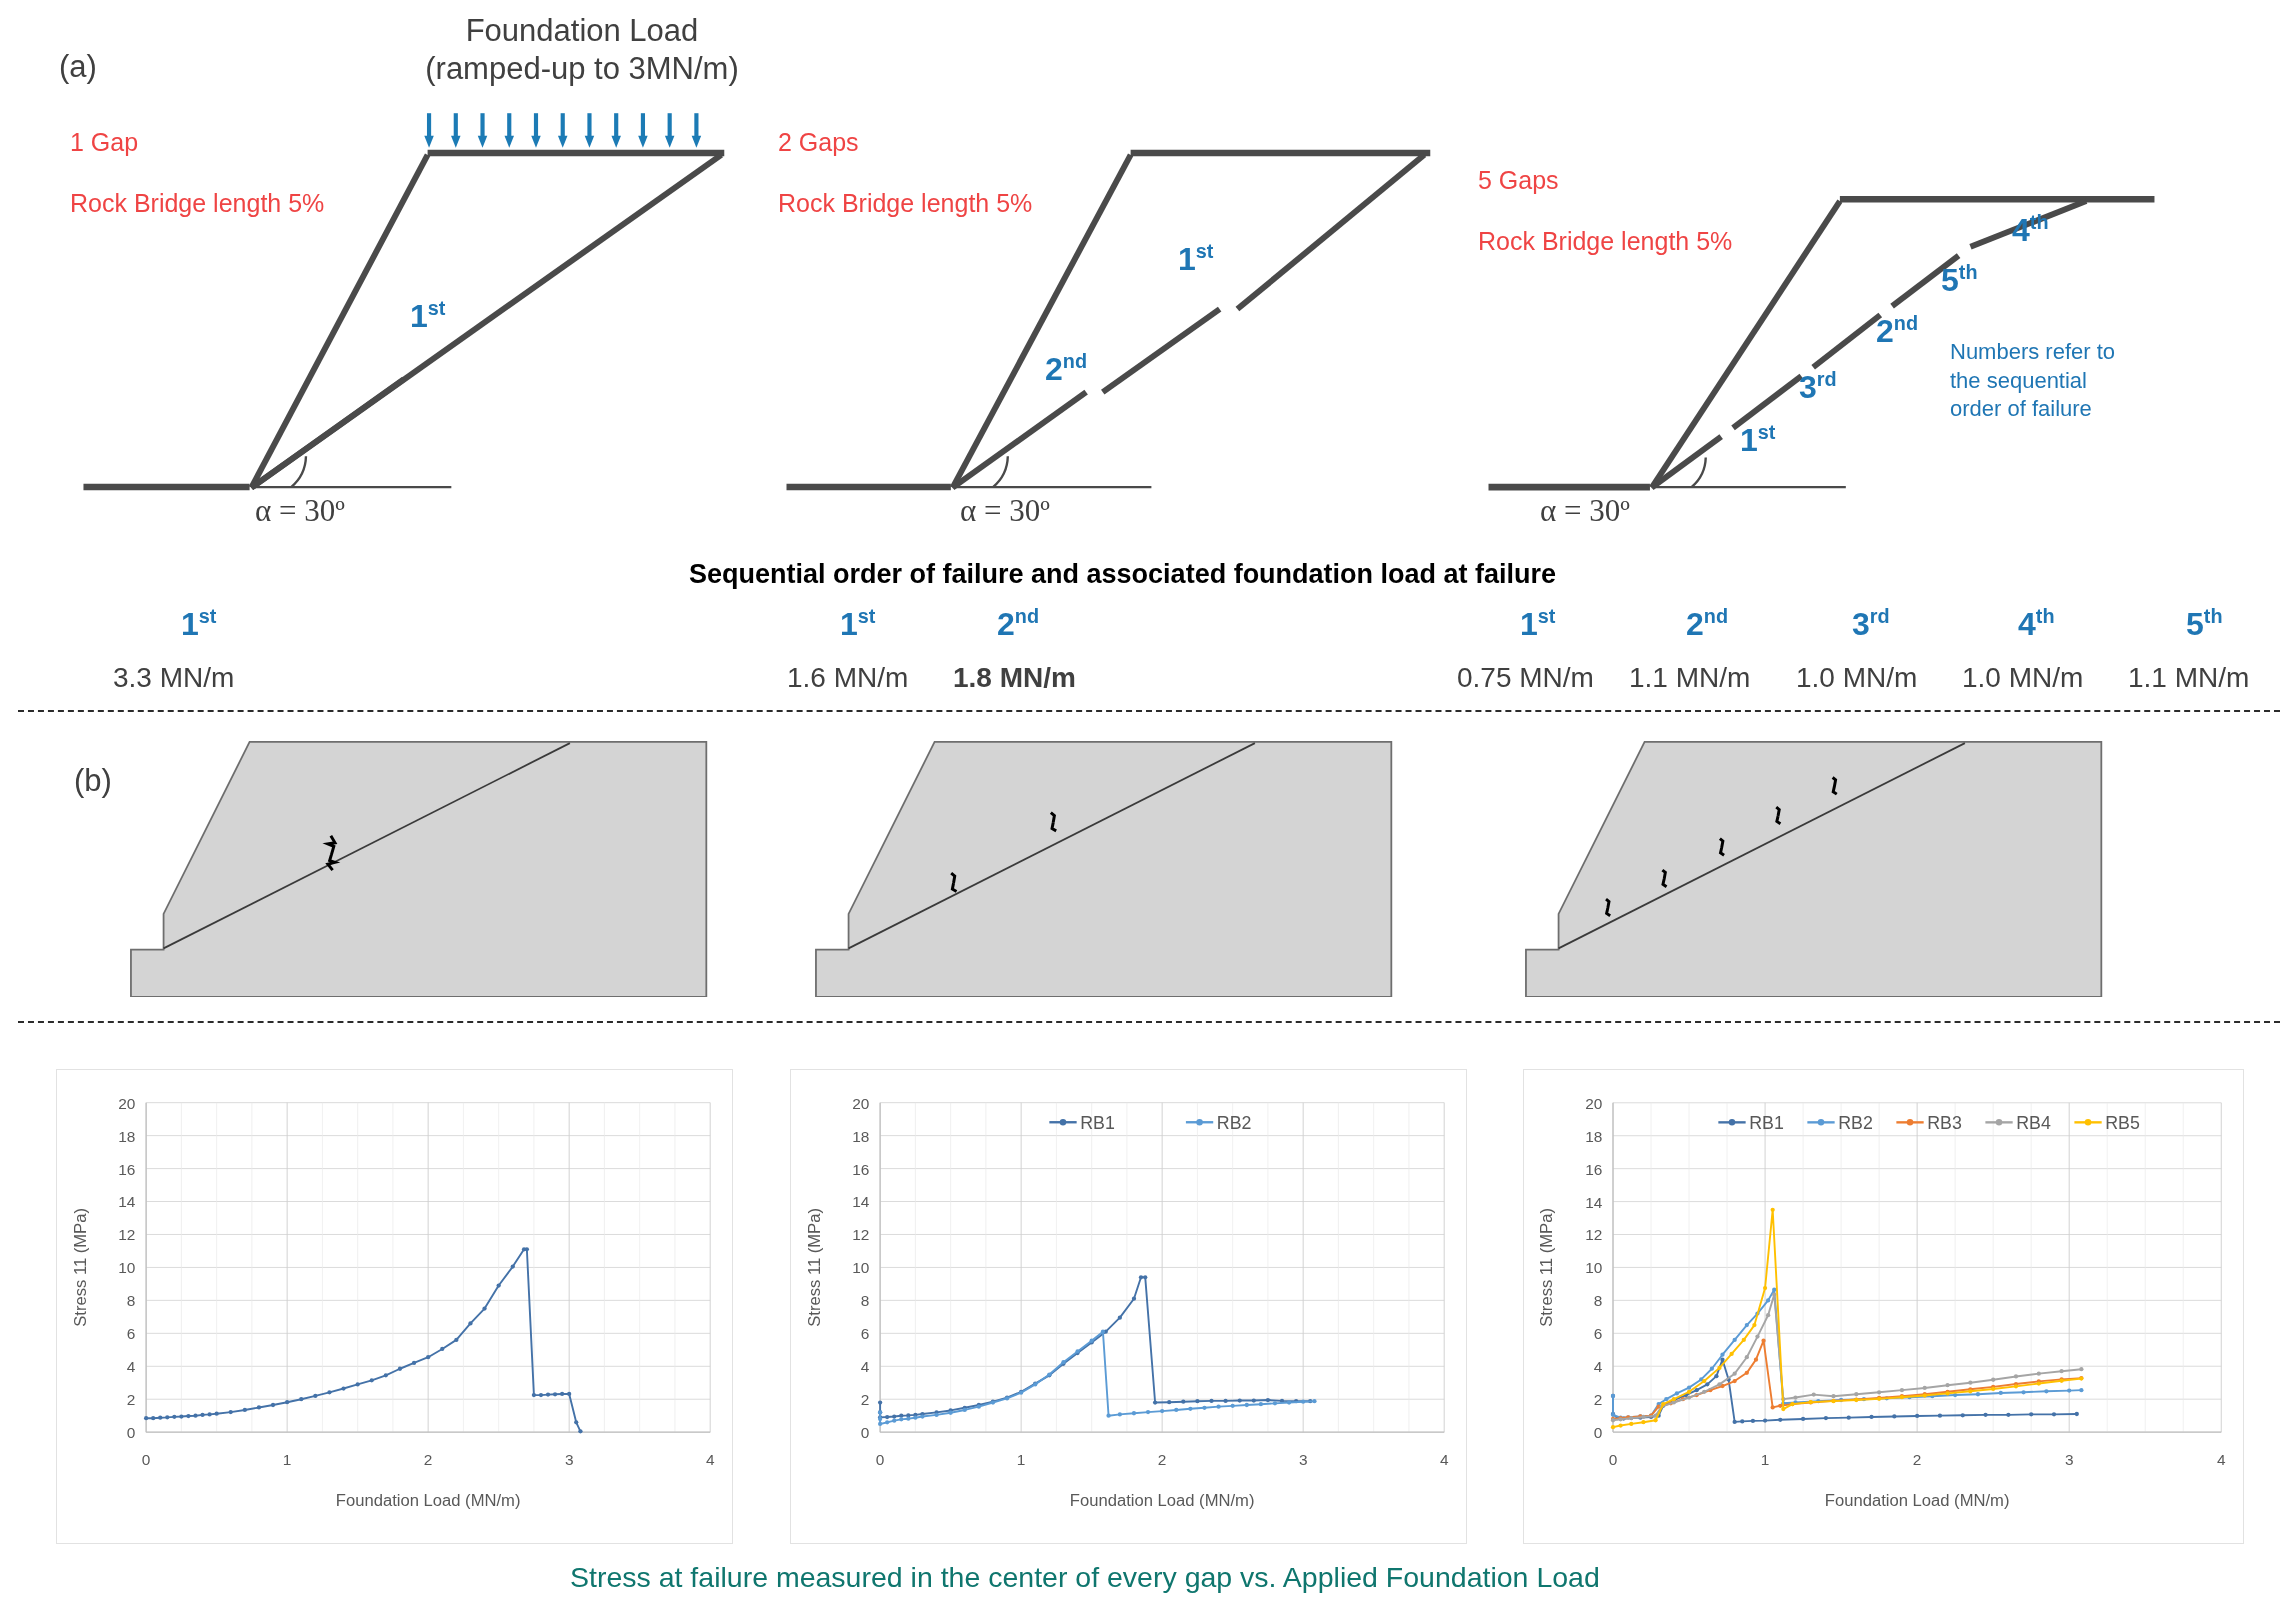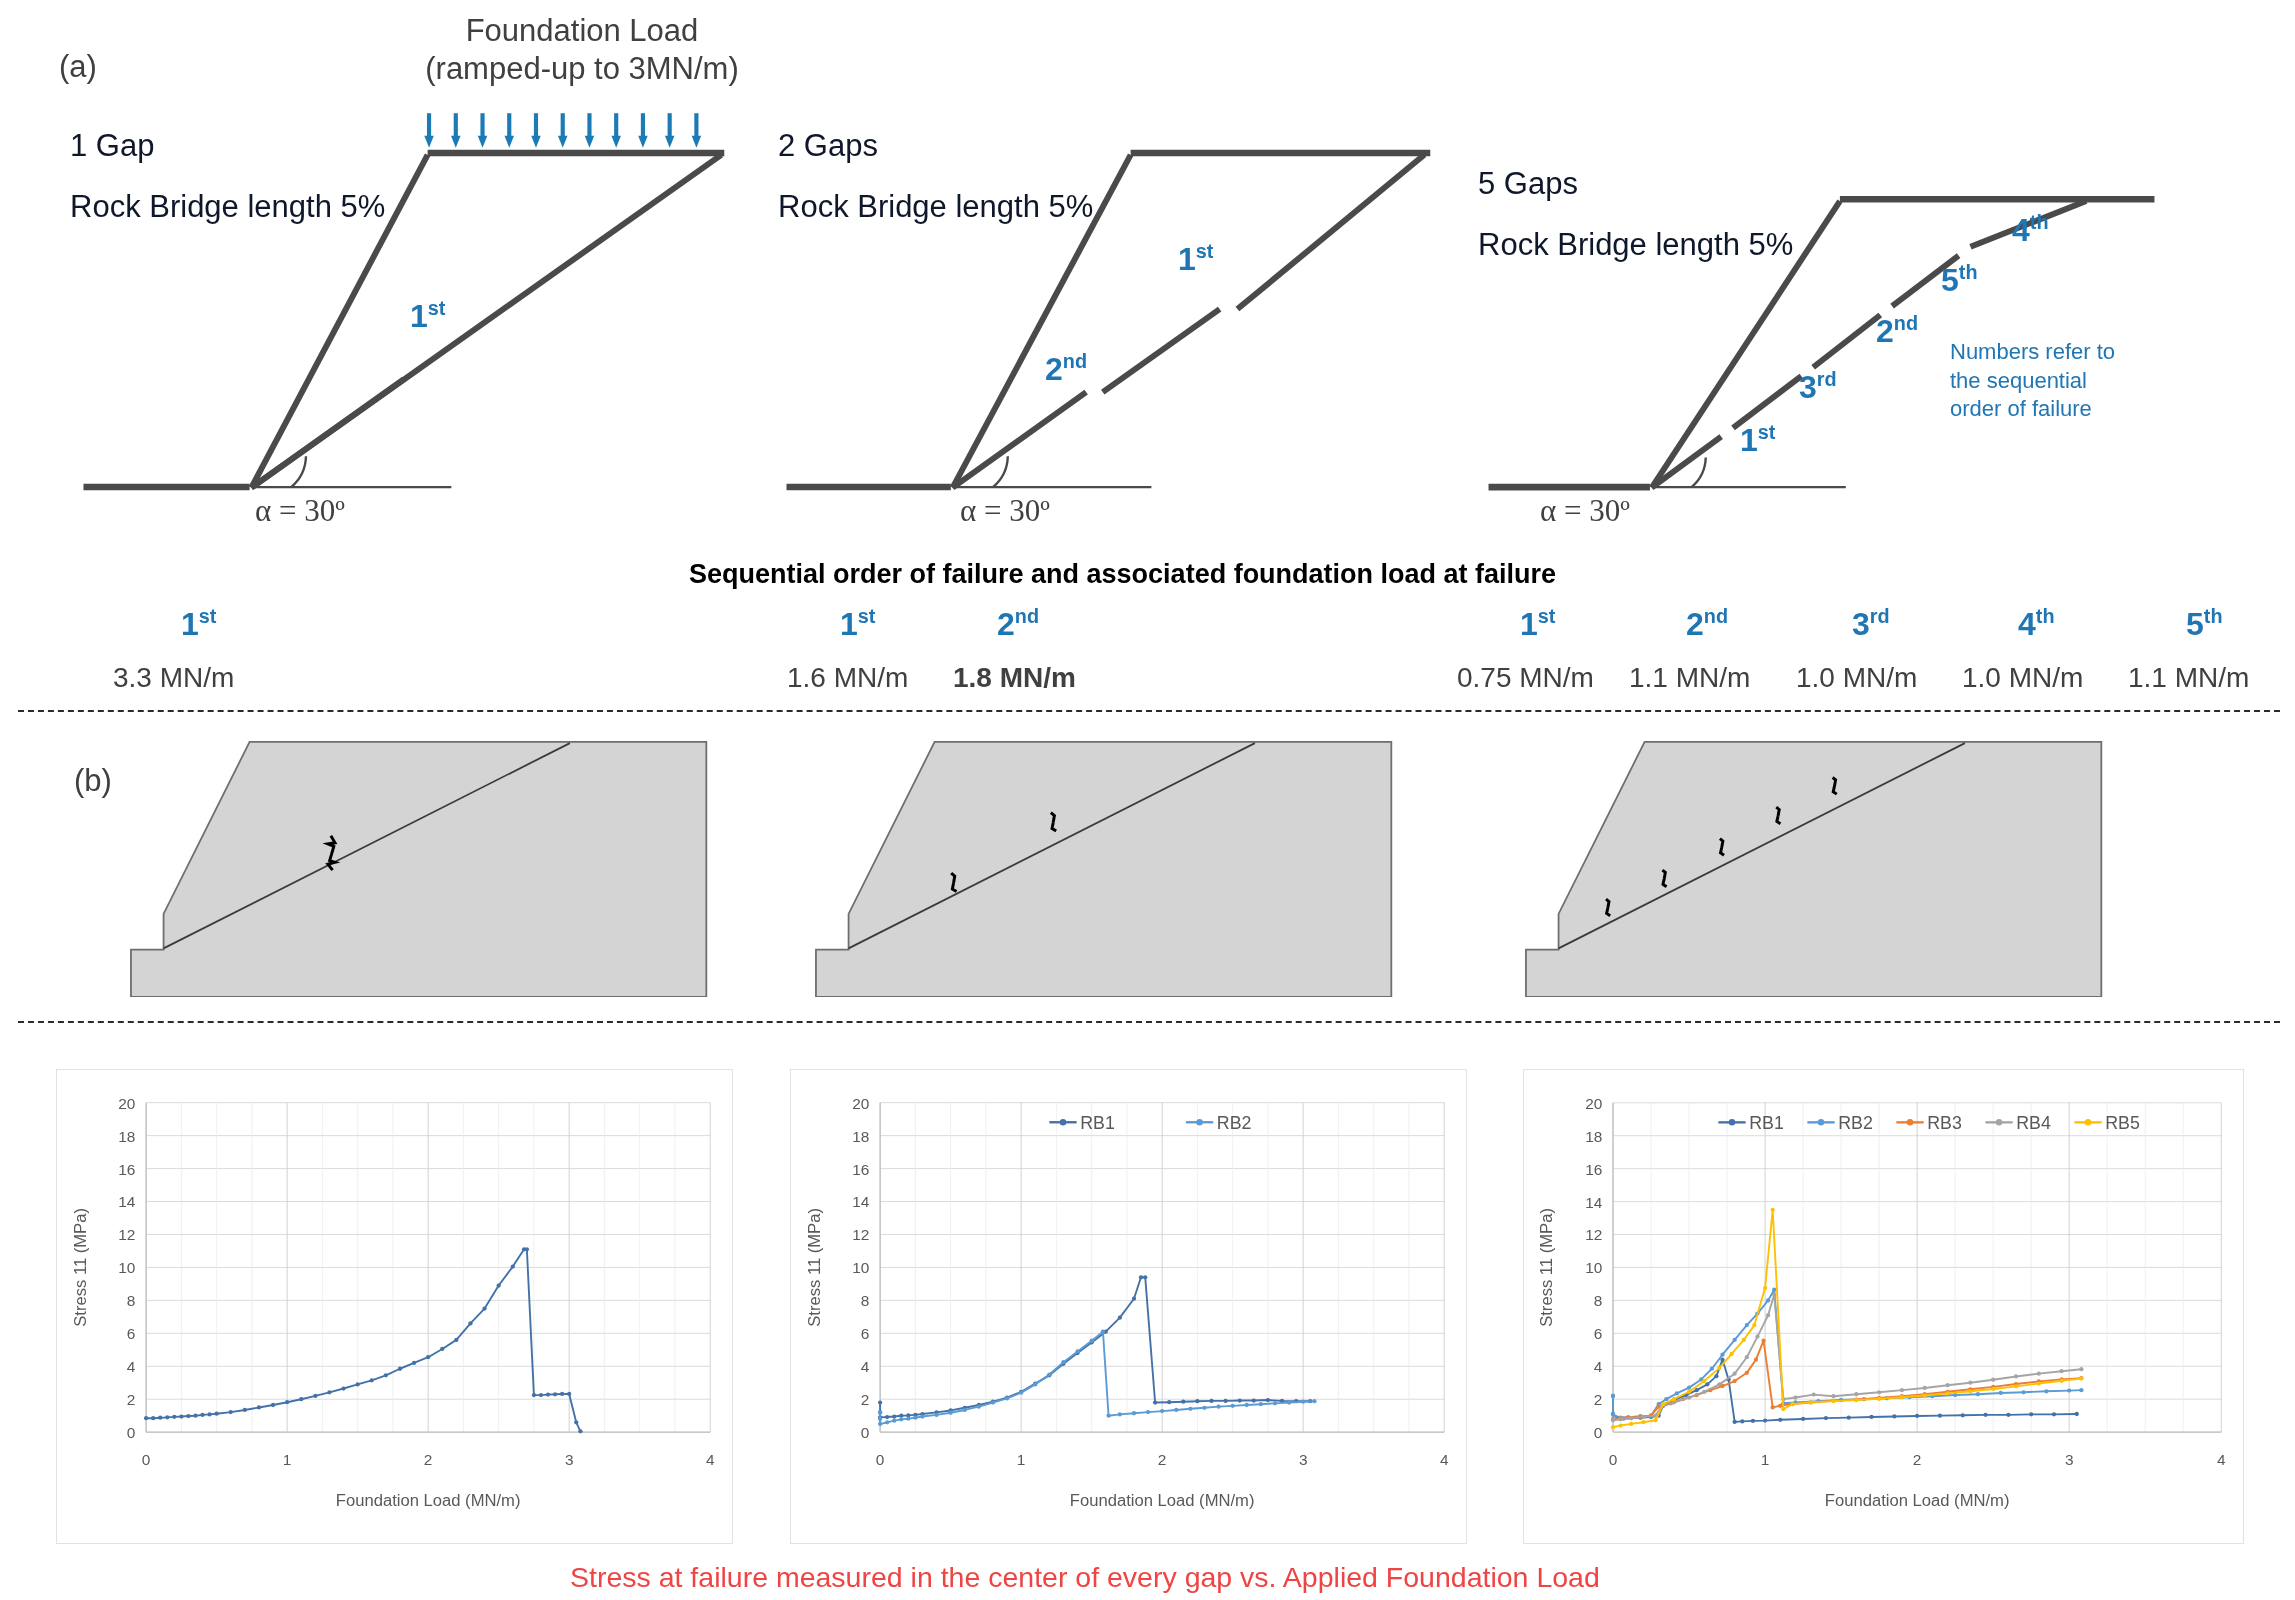--- a/index.html
+++ b/index.html
@@ -3,29 +3,29 @@
 <meta charset="utf-8">
 <style>
   html,body{margin:0;padding:0;background:#fff;}
   body{
     width:2295px;height:1601px;position:relative;overflow:hidden;
     font-family:"Liberation Sans","DejaVu Sans",sans-serif;
     color:#404040;
   }
   .abs{position:absolute;}
   .panel-letter{font-size:31px;color:#404040;}
-  .diag-label{font-size:31px;color:#0f172a;white-space:nowrap;}
+  .diag-label{font-size:25px;color:#ef4444;white-space:nowrap;}
   .load-title{font-size:31px;color:#404040;white-space:nowrap;text-align:center;line-height:1.22;}
   .ord{color:#1F76B4;font-size:32px;font-weight:700;white-space:nowrap;}
   .ord sup{font-size:0.62em;font-weight:700;vertical-align:super;}
   .alpha{font-size:31px;color:#404040;font-family:"Liberation Serif","DejaVu Serif",serif;white-space:nowrap;}
   .note-blue{color:#1F76B4;font-size:22px;line-height:1.30;white-space:nowrap;}
   .section-title{font-size:27px;font-weight:bold;color:#000;white-space:nowrap;margin-top:7px;}
   .val{font-size:28px;color:#404040;white-space:nowrap;}
-  .cap{font-size:28.5px;color:#ef4444;white-space:nowrap;}
+  .cap{font-size:28.5px;color:#0f766e;white-space:nowrap;}
   .hr-dotted{border-top:2.4px dashed #2b2b2b;width:100%;}
   .chartbox{border:0.6px solid #e2e2e2;background:#fff;box-sizing:border-box;}
   .axis-num{font-size:26px;fill:#595959;font-family:"Liberation Sans",sans-serif;}
   .axis-title{font-size:28px;fill:#595959;font-family:"Liberation Sans",sans-serif;}
   .legend-txt{font-size:30px;fill:#595959;font-family:"Liberation Sans",sans-serif;}
   svg{display:block;}
 </style>
 </head>
 <body>
 

